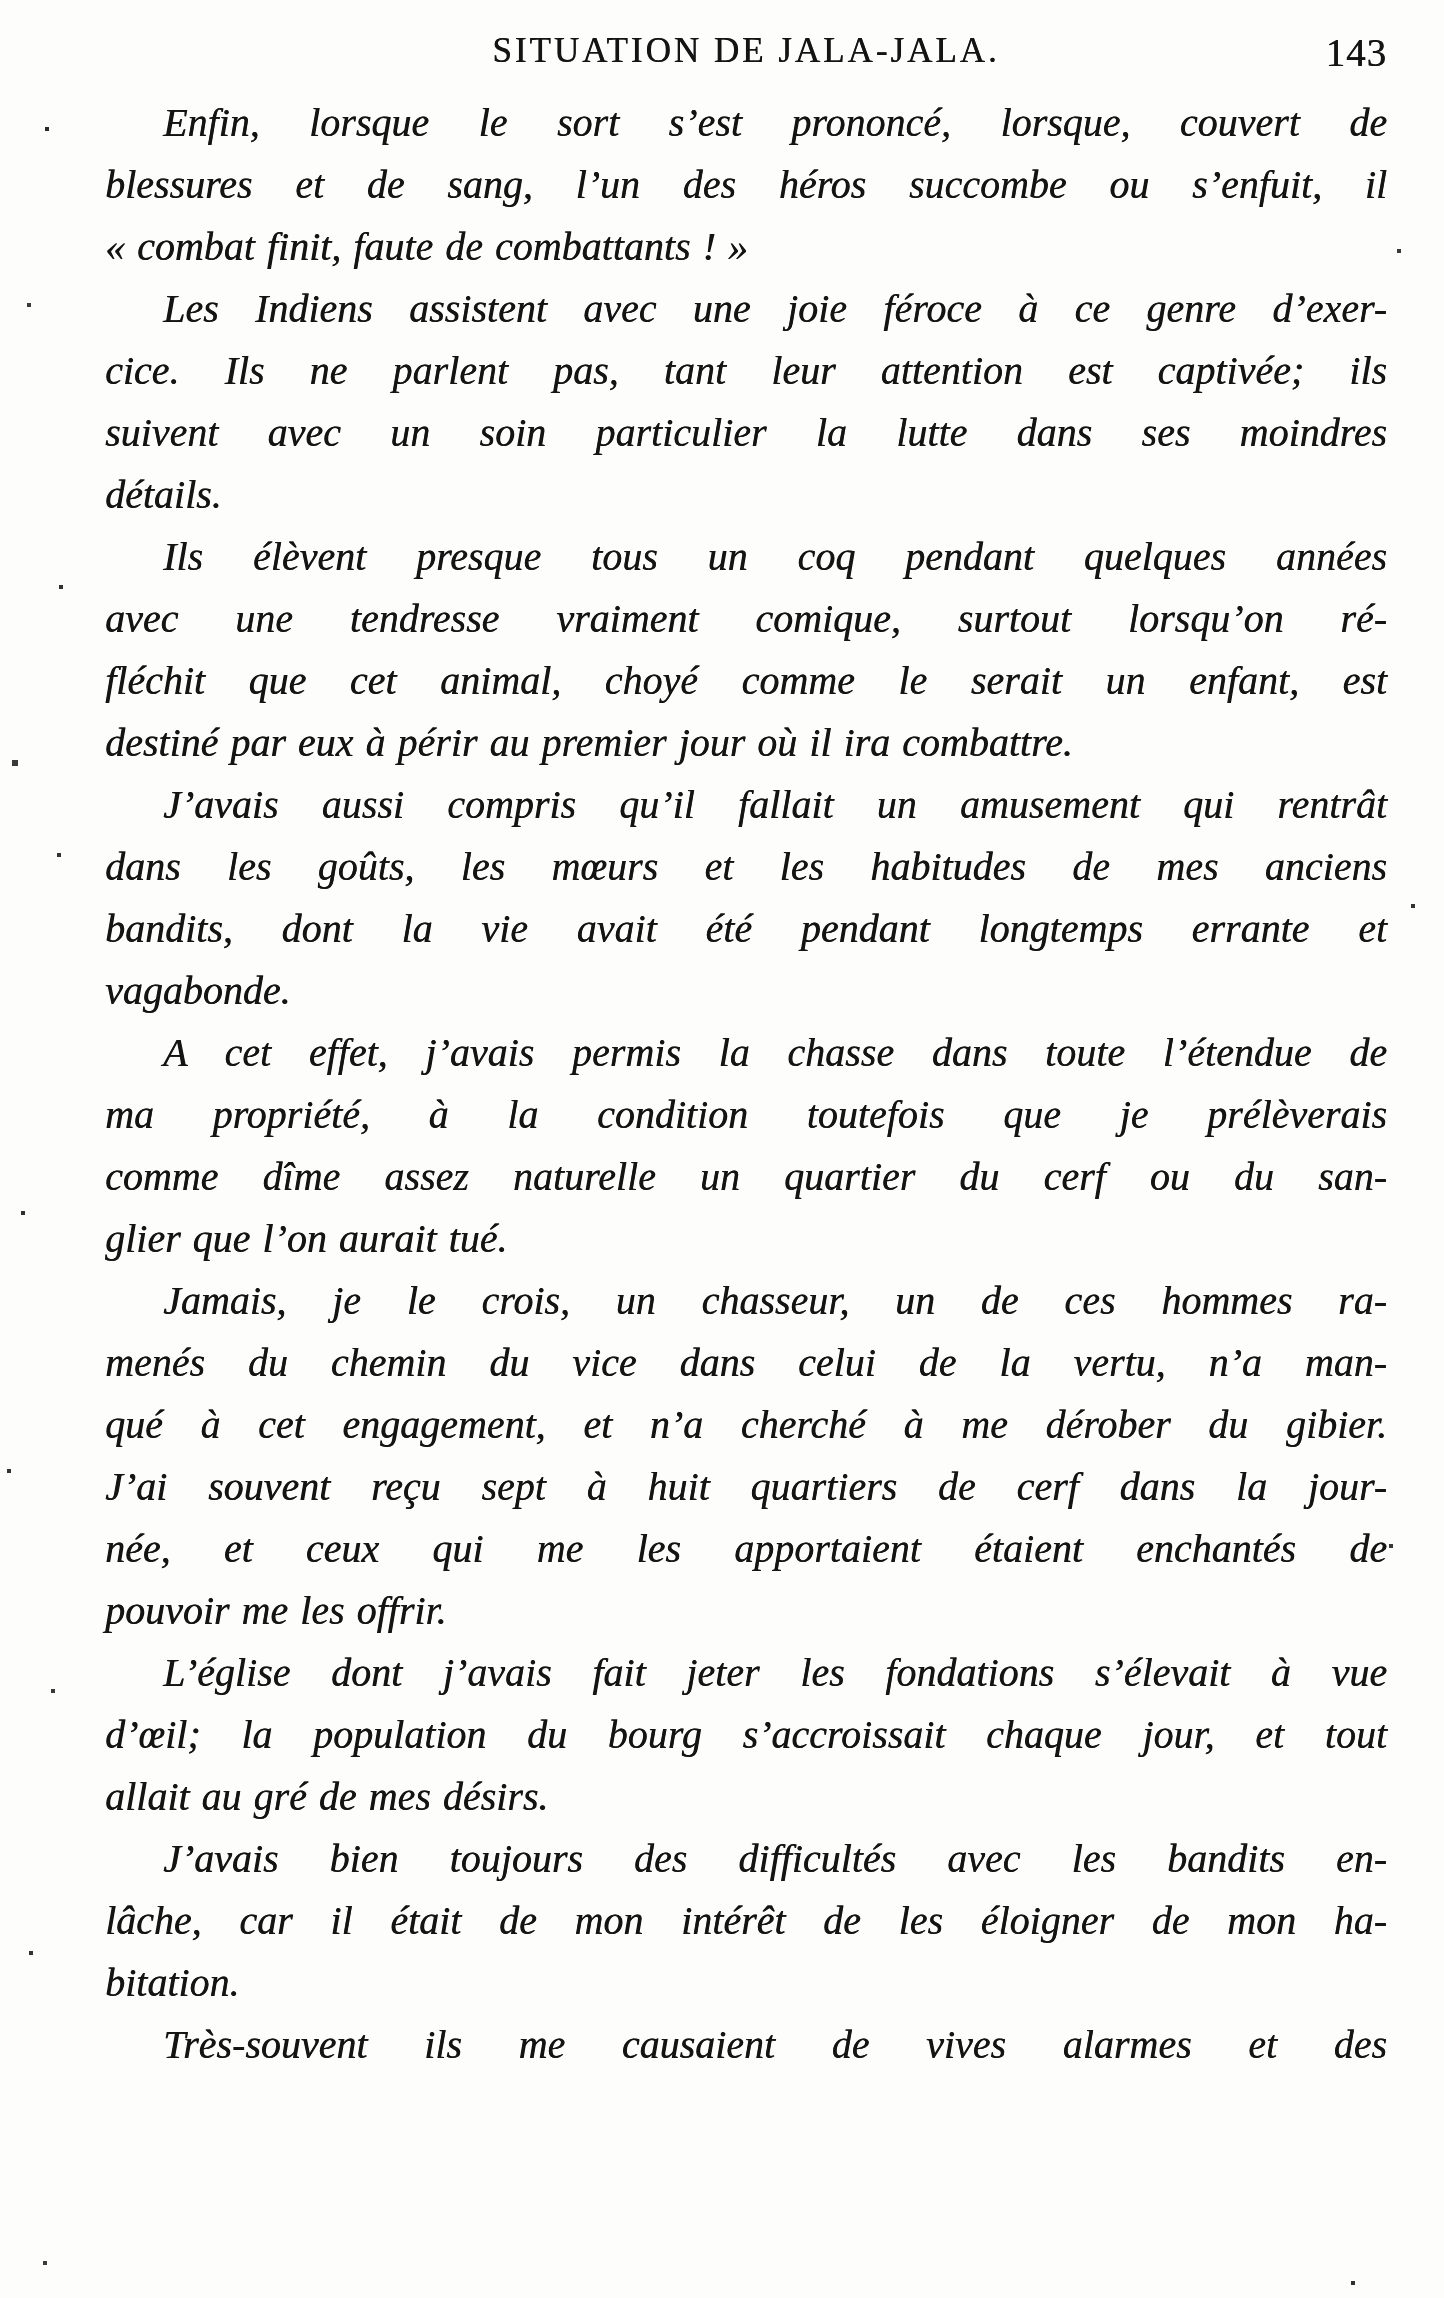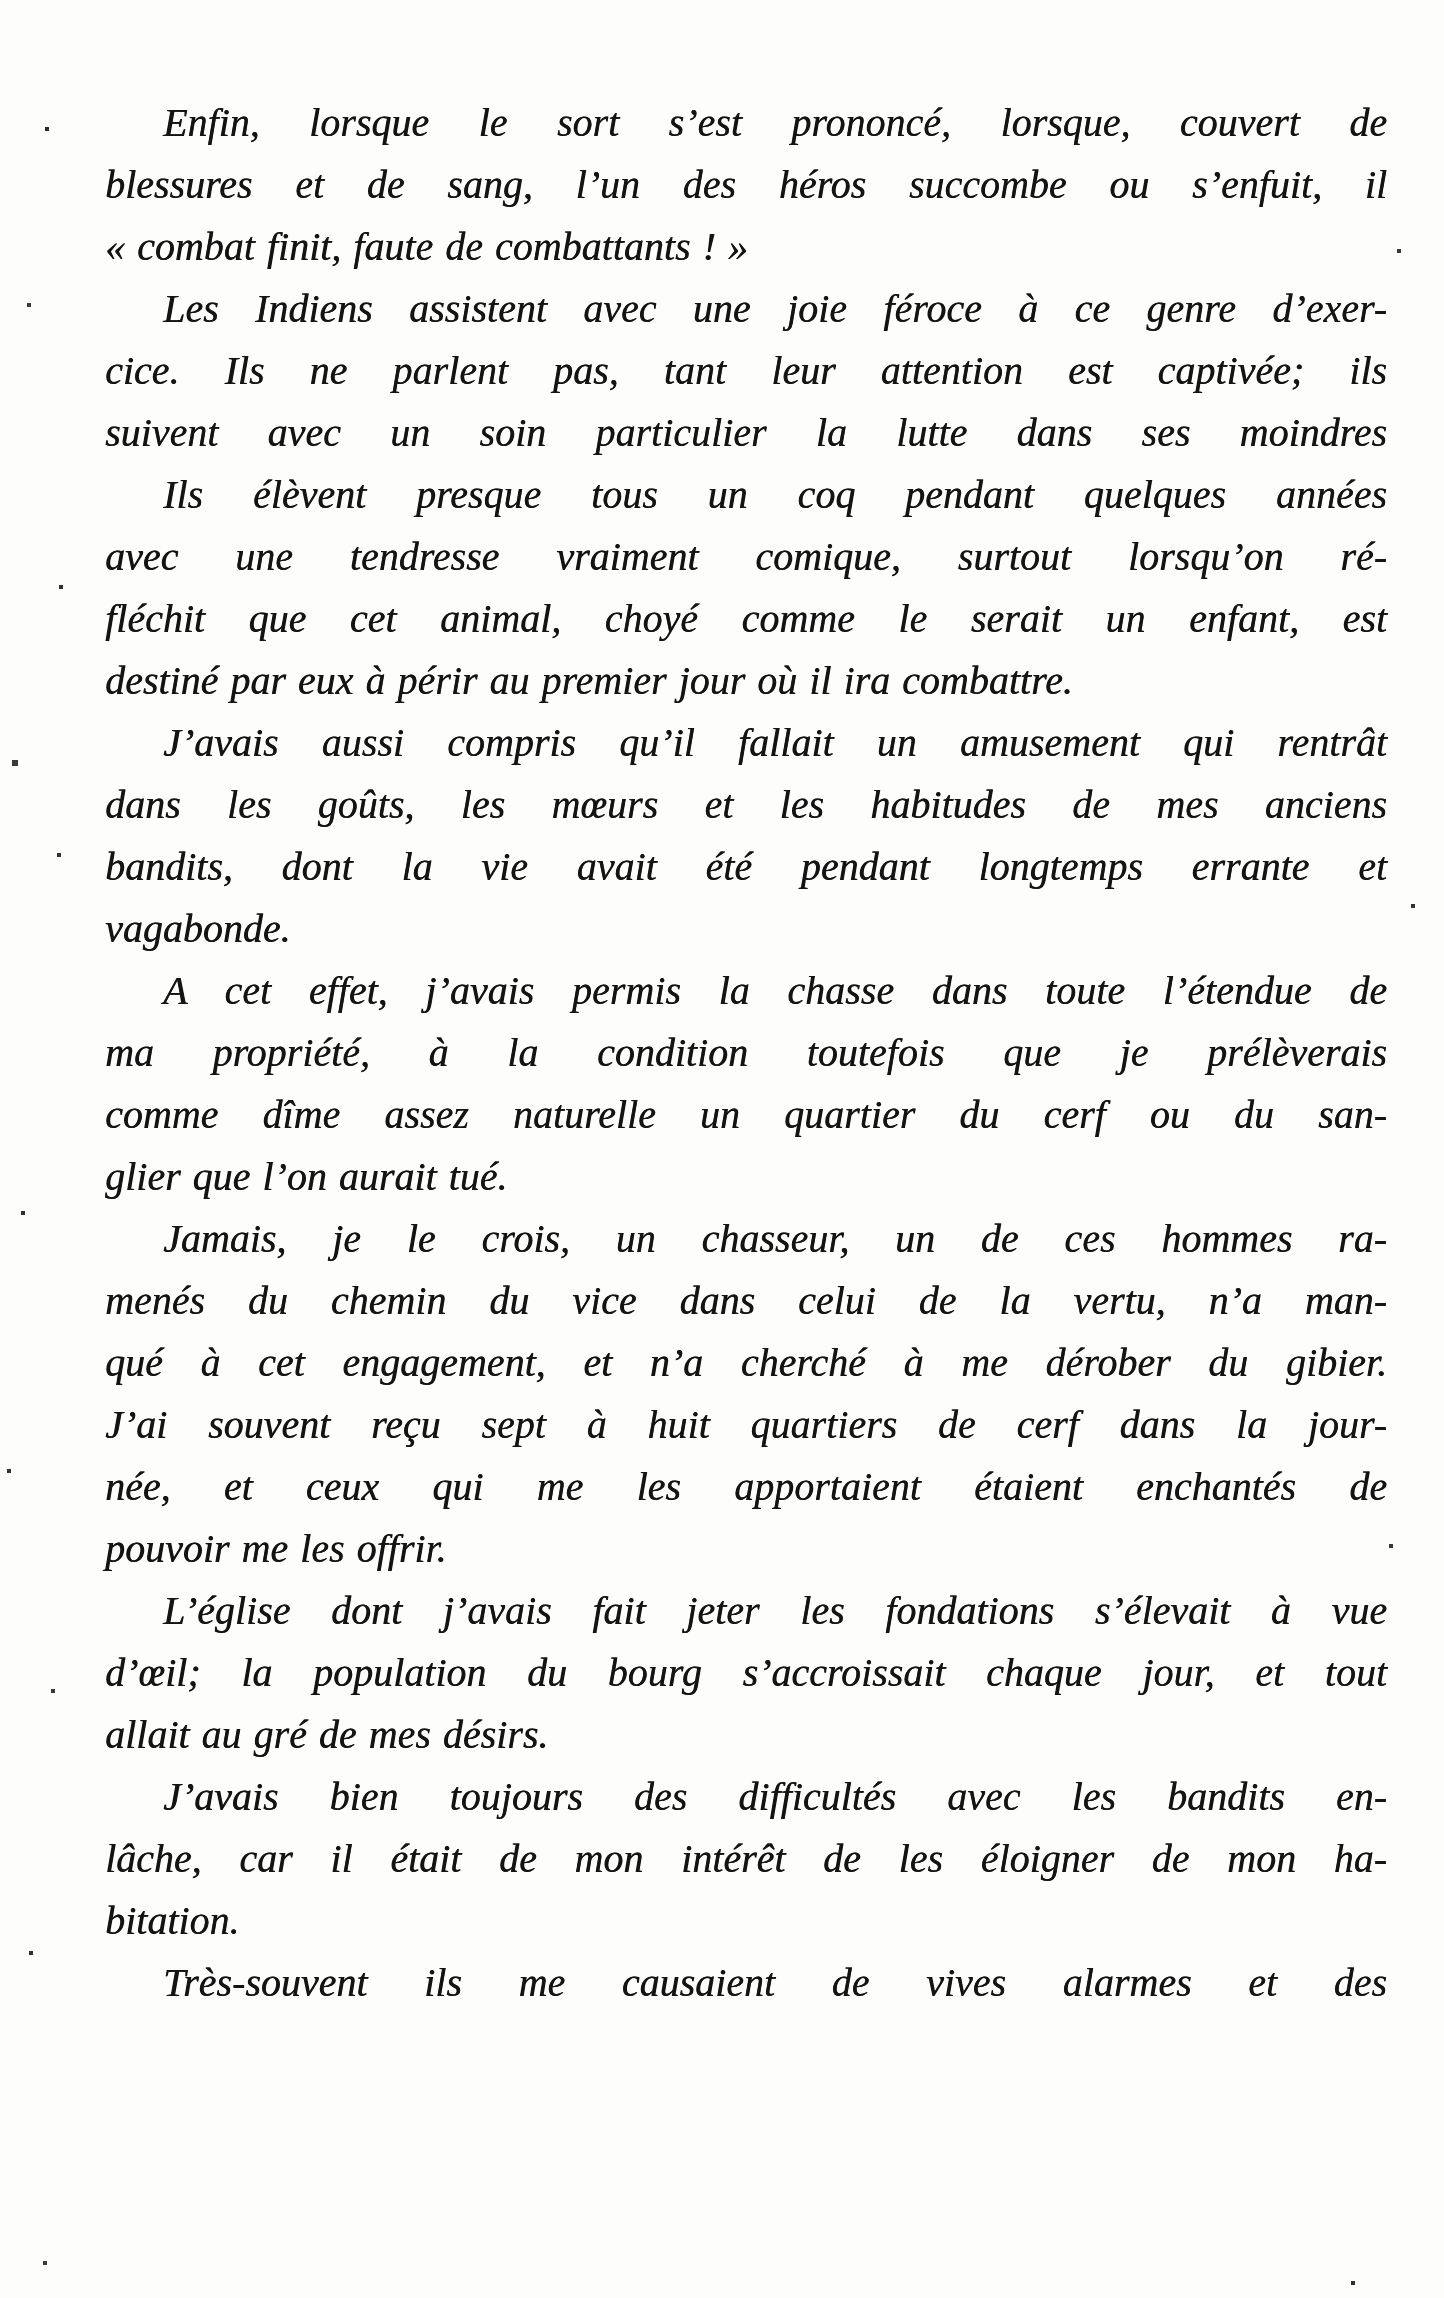--- a/index.html
+++ b/index.html
@@ -81,28 +81,33 @@
       1390px 1545px 0 1px #383838,
       1352px 2282px 0 1px #2f2f2f;
   }
 </style>
 </head>
 <body>
 
 <div class="page">
   <div class="noise"></div>
 
+  <div class="header">
+    <div class="running-title">SITUATION DE JALA-JALA.</div>
+    <div class="folio">143</div>
+  </div>
 
   <div class="body-block">
       <div class="line indent">Enfin, lorsque le sort s’est prononcé, lorsque, couvert de</div>
       <div class="line">blessures et de sang, l’un des héros succombe ou s’enfuit, il</div>
       <div class="line end">« combat finit, faute de combattants ! »</div>
       <div class="line indent">Les Indiens assistent avec une joie féroce à ce genre d’exer-</div>
       <div class="line">cice. Ils ne parlent pas, tant leur attention est captivée; ils</div>
       <div class="line">suivent avec un soin particulier la lutte dans ses moindres</div>
+      <div class="line end">détails.</div>
       <div class="line indent">Ils élèvent presque tous un coq pendant quelques années</div>
       <div class="line">avec une tendresse vraiment comique, surtout lorsqu’on ré-</div>
       <div class="line">fléchit que cet animal, choyé comme le serait un enfant, est</div>
       <div class="line end">destiné par eux à périr au premier jour où il ira combattre.</div>
       <div class="line indent">J’avais aussi compris qu’il fallait un amusement qui rentrât</div>
       <div class="line">dans les goûts, les mœurs et les habitudes de mes anciens</div>
       <div class="line">bandits, dont la vie avait été pendant longtemps errante et</div>
       <div class="line end">vagabonde.</div>
       <div class="line indent">A cet effet, j’avais permis la chasse dans toute l’étendue de</div>
       <div class="line">ma propriété, à la condition toutefois que je prélèverais</div>

